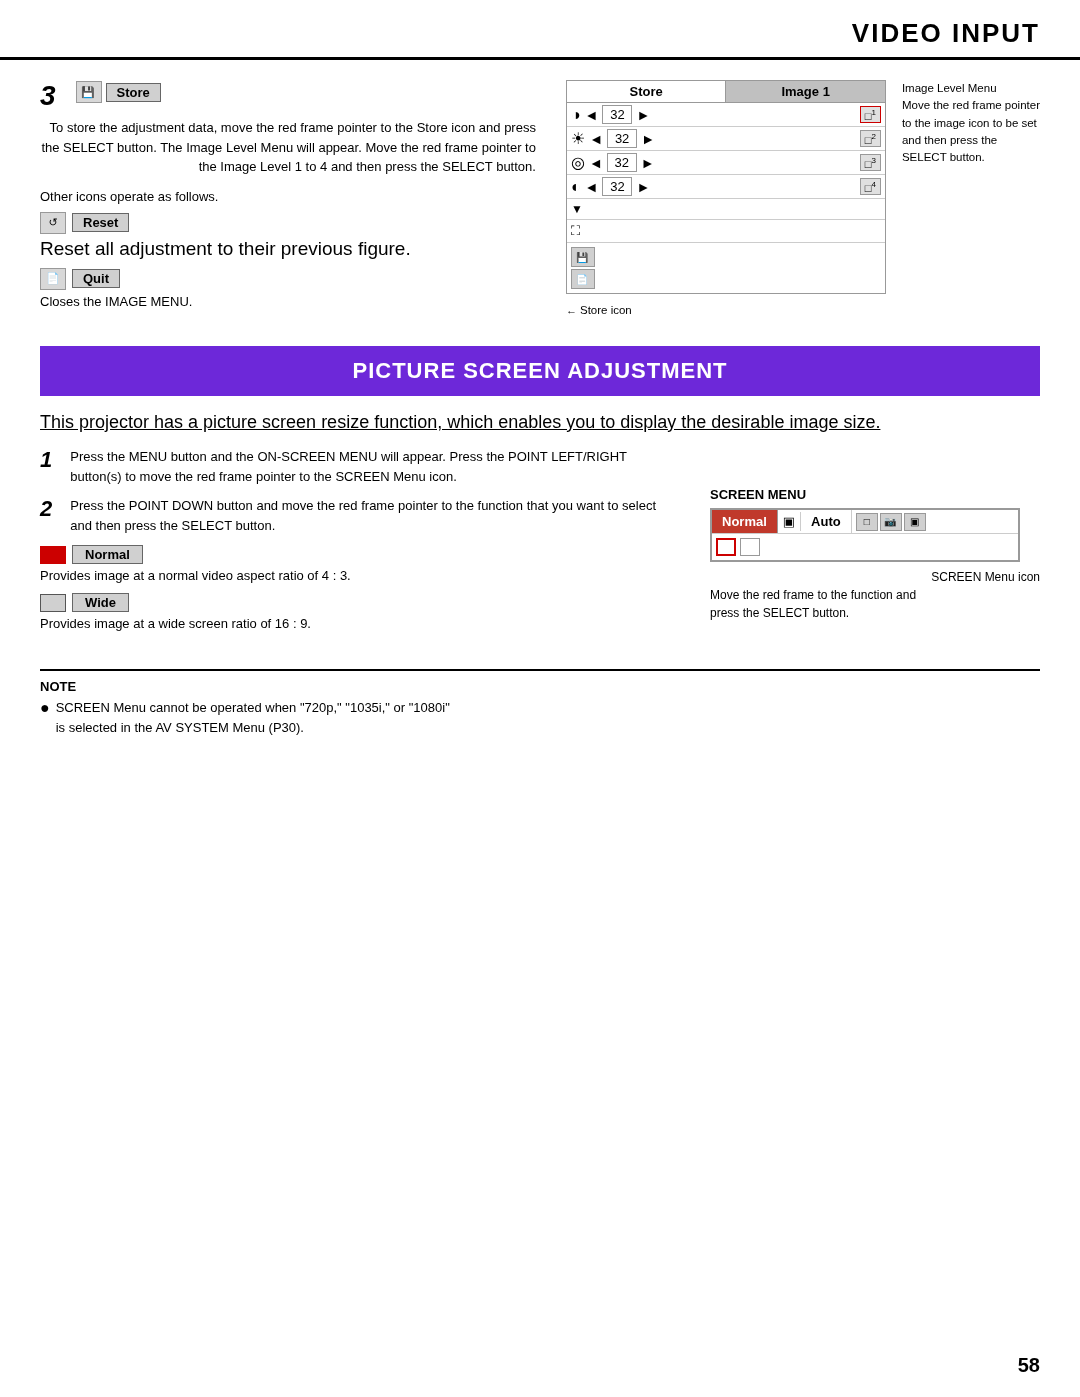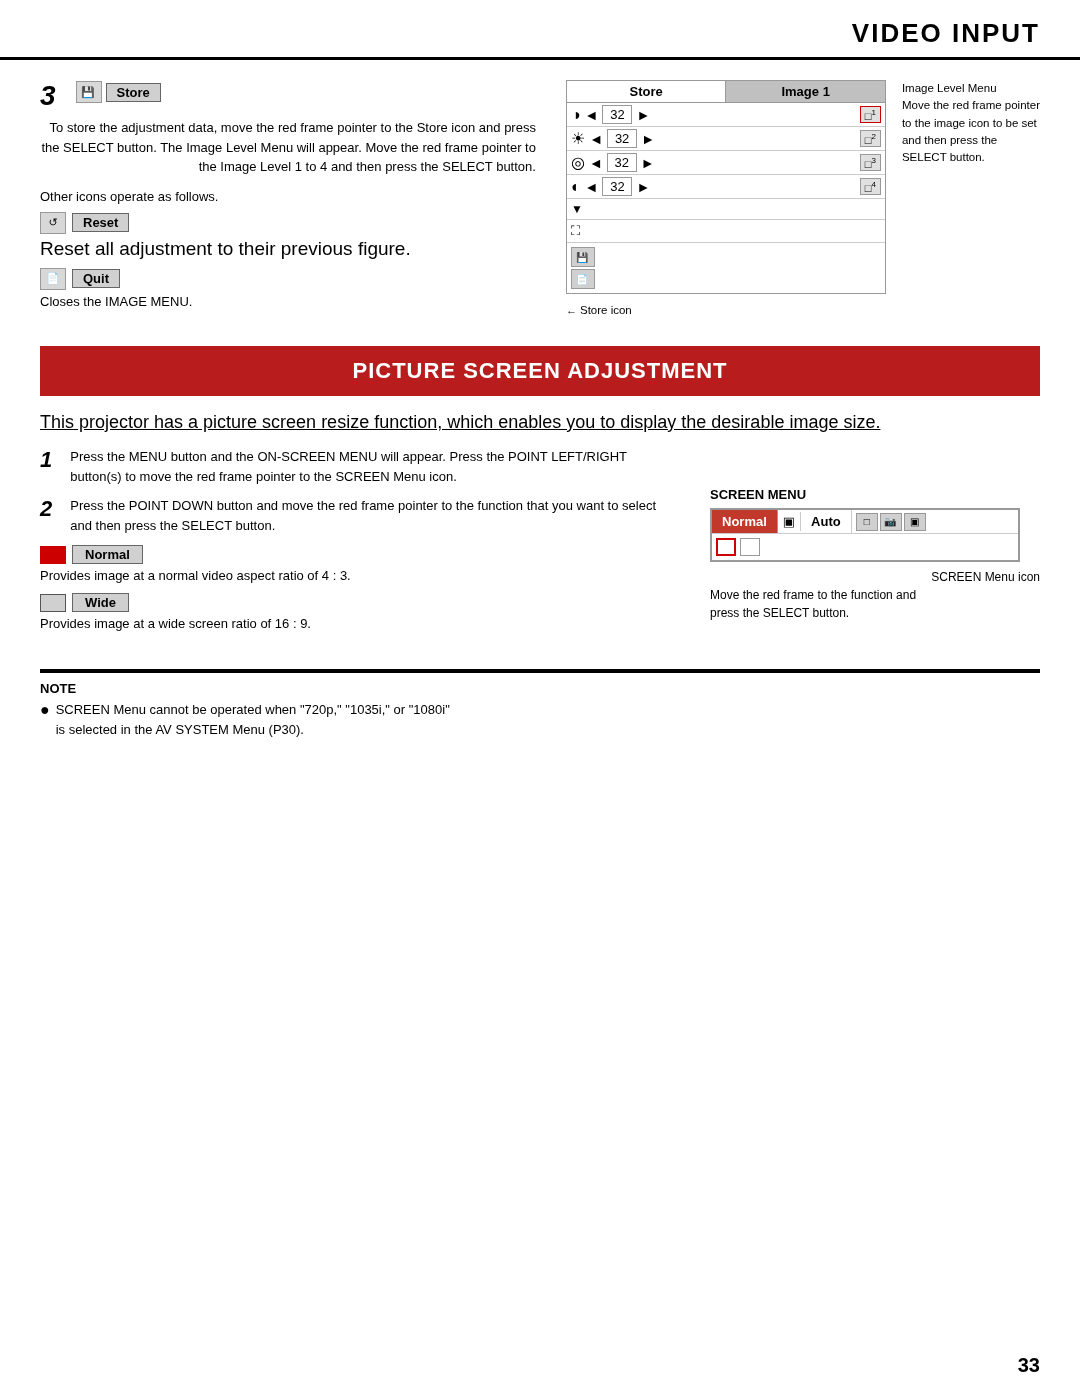--- a/index.html
+++ b/index.html
@@ -175,21 +175,21 @@
       align-items: center;
       justify-content: center;
       font-size: 10px;
     }
 
     
     .psa-section {
       margin-top: 30px;
     }
     .psa-title-bar {
-      background: #b91c1c;
+      background: #6d28d9;
       color: #fff;
       text-align: center;
       padding: 12px;
       font-size: 22px;
       font-weight: bold;
       letter-spacing: 1px;
       text-transform: uppercase;
       margin-bottom: 16px;
     }
     .psa-intro {
@@ -316,21 +316,21 @@
     }
     .mode-desc {
       font-size: 13px;
       margin-bottom: 8px;
       margin-top: 2px;
     }
 
     
     .note-section {
       margin-top: 30px;
-      border-top: 4px solid #000000;
+      border-top: 2px solid #000000;
       padding-top: 8px;
     }
     .note-title {
       font-weight: bold;
       font-size: 13px;
       margin-bottom: 4px;
     }
     .note-item {
       display: flex;
       align-items: flex-start;
@@ -556,13 +556,13 @@
   <div class="note-section">
     <p class="note-title">NOTE</p>
     <div class="note-item">
       <span class="note-bullet">●</span>
       <span>SCREEN Menu cannot be operated when "720p," "1035i," or "1080i"<br>is selected in the AV SYSTEM Menu (P30).</span>
     </div>
   </div>
 
 </div>
 
-<div class="page-number">33</div>
+<div class="page-number">58</div>
 
 </body></html>

